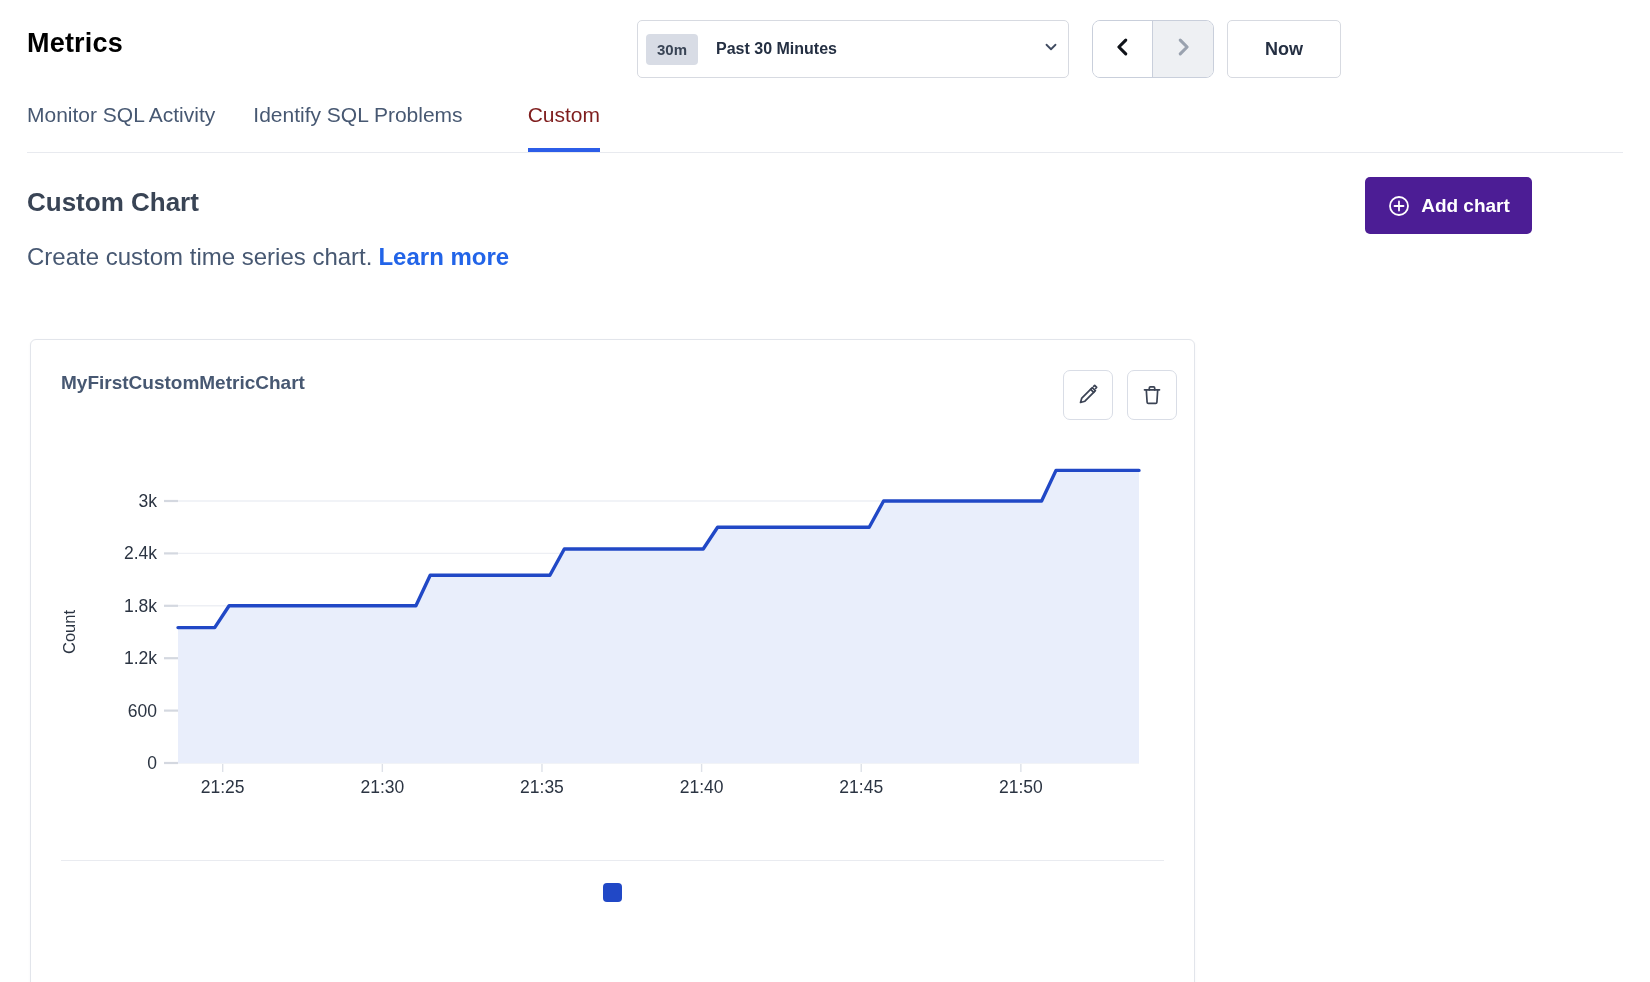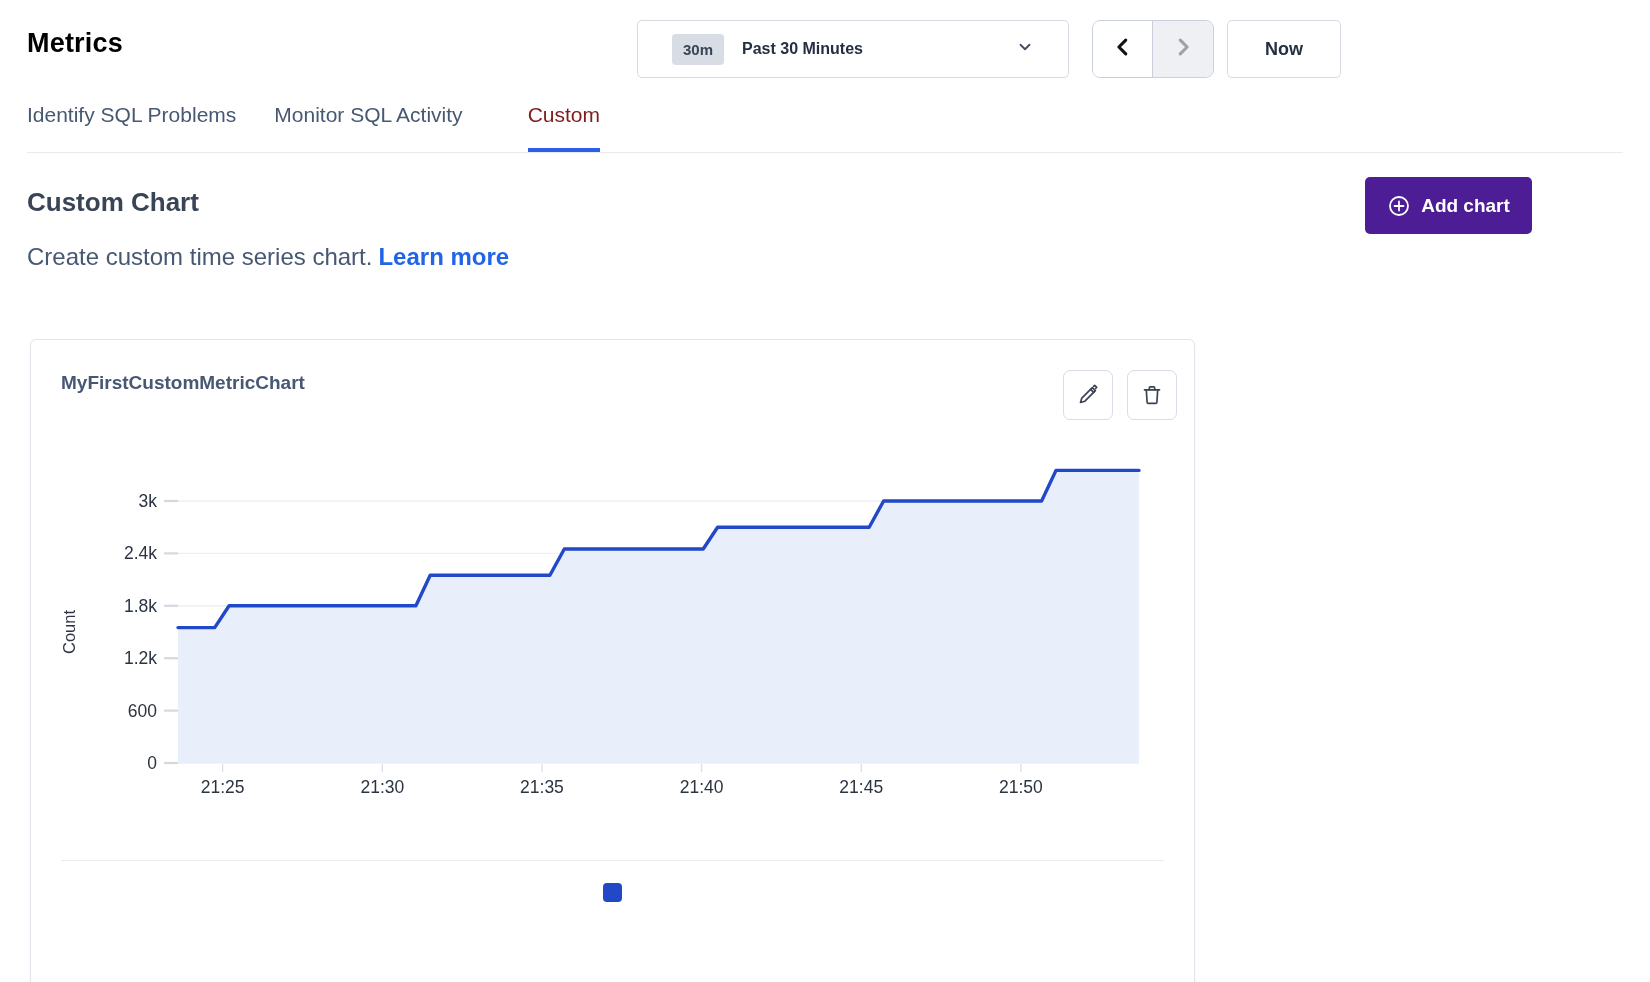--- a/index.html
+++ b/index.html
@@ -5,21 +5,21 @@
   * { margin:0; padding:0; box-sizing:border-box; }
   html,body { background:#ffffff; }
   body { font-family:"Liberation Sans","DejaVu Sans",sans-serif; color:#394455; }
   .canvas { position:relative; width:1650px; height:982px; background:#fff; overflow:hidden; }
 
   .page-title { position:absolute; left:27px; top:28px; font-size:27px; font-weight:700; color:#000000; letter-spacing:.2px; }
 
   
   .time-select { position:absolute; left:637px; top:20px; width:432px; height:58px;
     background:#fff; border:1px solid #d7dae1; border-radius:5px; display:flex; align-items:center;
-    padding:0 34px; cursor:pointer; }
+    padding:0 8px; cursor:pointer; }
   .time-badge { background:#d8dce5; color:#394455; font-size:15px; font-weight:700;
     padding:7px 11px; border-radius:4px; }
   .time-label { margin-left:18px; font-size:16px; font-weight:600; color:#242f42; }
   .time-select .spacer { flex:1; }
   .arrow-group { position:absolute; left:1092px; top:20px; width:122px; height:58px;
     border:1px solid #c9cfdb; border-radius:8px; display:flex; overflow:hidden; background:#fff; }
   .arrow-cell { width:50%; display:flex; align-items:center; justify-content:center; cursor:pointer; }
   .arrow-cell.prev { border-right:1px solid #c9cfdb; background:#fff; }
   .arrow-cell.next { background:#eef0f3; cursor:default; }
   .now-button { position:absolute; left:1227px; top:20px; width:114px; height:58px;
@@ -92,22 +92,22 @@
         <svg width="22" height="22" viewBox="0 0 24 24" fill="none" stroke="#9aa2af" stroke-width="3.4" stroke-linecap="round" stroke-linejoin="round">
             <polyline points="9 4.5 16.5 12 9 19.5"></polyline>
           </svg>
       </span>
     </div>
   </div>
 
   <button class="now-button">Now</button>
 
   <div class="tabs">
+    <div class="tab">Monitor SQL Activity</div>
     <div class="tab">Identify SQL Problems</div>
-    <div class="tab">Monitor SQL Activity</div>
     <div class="tab active">Custom</div>
   </div>
   <div class="tabs-divider"></div>
 
   <h2 class="section-heading">Custom Chart</h2>
   <div class="section-desc">
     <span>Create custom time series chart.</span><a class="learn-more">Learn more</a>
   </div>
 
   <button class="add-chart-button">

